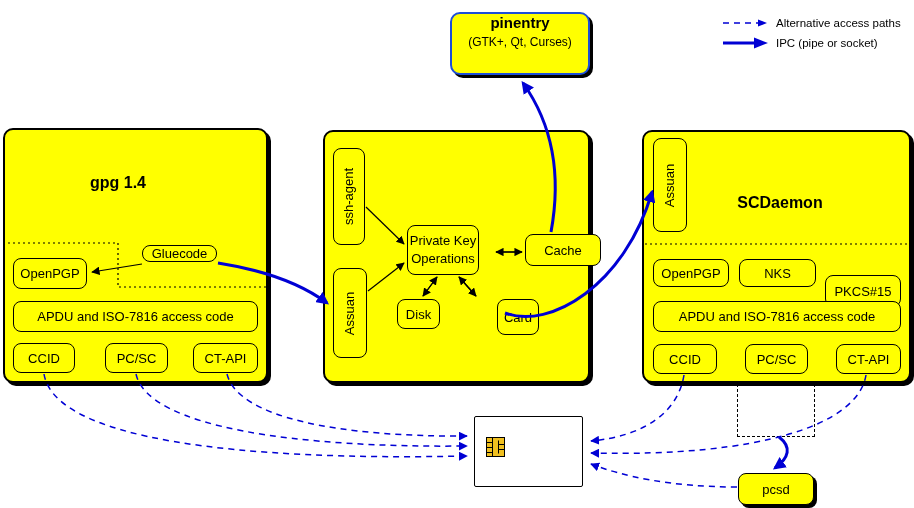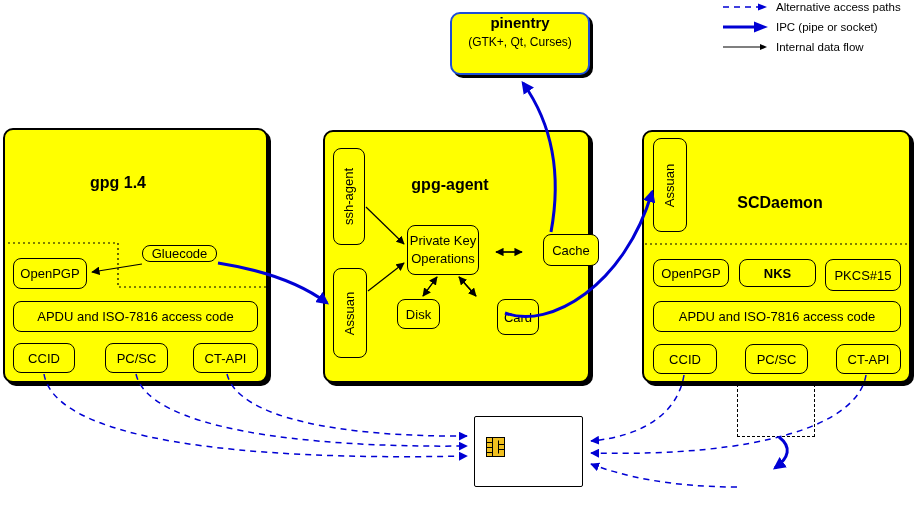--- a/index.html
+++ b/index.html
@@ -19,21 +19,21 @@
   .vbox span{transform:rotate(-90deg);white-space:nowrap;font-size:13px;}
   .title{position:absolute;font-weight:bold;font-size:16px;text-align:center;}
   .pinentry{position:absolute;background:var(--yellow);border:2px solid #1d4ed8;border-radius:10px;
             box-shadow:3px 3px 0 0 #000;box-sizing:border-box;display:flex;flex-direction:column;
             align-items:center;gap:4px;}
   .pinentry .t{font-weight:bold;font-size:15px;}
   .pinentry .s{font-size:12px;}
   .pko{flex-direction:column;gap:3px;line-height:1.1;}
   .card{position:absolute;background:#fff;border:1.5px solid #000;border-radius:2px;box-sizing:border-box;}
   .dashedrect{position:absolute;border:1.5px dashed #000;box-sizing:border-box;background:transparent;}
-  #legend{position:absolute;left:722px;top:0px;width:192px;display:flex;flex-direction:column;gap:7px;font-size:11.5px;}
+  #legend{position:absolute;left:722px;top:16px;width:192px;display:flex;flex-direction:column;gap:7px;font-size:11.5px;}
   .legrow{display:flex;align-items:center;gap:8px;height:13px;}
   .legrow svg{flex:0 0 auto;}
   #overlay{position:absolute;left:0;top:0;pointer-events:none;z-index:20;}
   .flow{stroke:#000;stroke-width:1.2;fill:none;}
   .ipc{stroke:var(--blue);stroke-width:3;fill:none;}
   .alt{stroke:var(--blue);stroke-width:1.5;stroke-dasharray:6 5;fill:none;}
   .dot{stroke:#000;stroke-width:1.2;stroke-dasharray:2 3;fill:none;}
   .bluefill{fill:var(--blue);}
 </style>
 </head>
@@ -49,73 +49,66 @@
       </svg>
       <span>Alternative access paths</span>
     </div>
     <div class="legrow">
       <svg width="46" height="12">
         <line x1="1" y1="6" x2="34" y2="6" class="ipc"></line>
         <polygon points="32,0.5 46,6 32,11.5" class="bluefill"></polygon>
       </svg>
       <span>IPC (pipe or socket)</span>
     </div>
-    <div class="legrow">
-      <svg width="46" height="10">
-        <line x1="1" y1="5" x2="40" y2="5" class="flow"></line>
-        <polygon points="38,2 45,5 38,8" fill="#000"></polygon>
-      </svg>
-      <span>Internal data flow</span>
-    </div>
   </div>
 
   <div class="pinentry" style="left:450px;top:12px;width:140px;height:63px;">
     <span class="t">pinentry</span>
     <span class="s">(GTK+, Qt, Curses)</span>
   </div>
 
   <div class="bigbox" style="left:3px;top:128px;width:265px;height:255px;"></div>
   <div class="title" style="left:3px;top:174px;width:230px;">gpg 1.4</div>
   <div class="smallbox" style="left:13px;top:258px;width:74px;height:31px;">OpenPGP</div>
   <div class="smallbox" style="left:142px;top:245px;width:75px;height:17px;">Gluecode</div>
   <div class="smallbox" style="left:13px;top:301px;width:245px;height:31px;">APDU and ISO-7816 access code</div>
   <div class="smallbox" style="left:13px;top:343px;width:62px;height:30px;">CCID</div>
   <div class="smallbox" style="left:105px;top:343px;width:63px;height:30px;">PC/SC</div>
   <div class="smallbox" style="left:193px;top:343px;width:65px;height:30px;">CT-API</div>
 
   <div class="bigbox" style="left:323px;top:130px;width:267px;height:253px;"></div>
-  <div class="title" style="left:370px;top:176px;width:160px;">gpg-agent</div>
   <div class="smallbox vbox" style="left:333px;top:148px;width:32px;height:97px;">
     <span>ssh-agent</span>
   </div>
   <div class="smallbox vbox" style="left:333px;top:268px;width:34px;height:90px;">
     <span>Assuan</span>
   </div>
   <div class="smallbox pko" style="left:407px;top:225px;width:72px;height:50px;">
     <span>Private Key</span>
     <span>Operations</span>
   </div>
-  <div class="smallbox" style="left:543px;top:234px;width:56px;height:32px;">Cache</div>
+  <div class="smallbox" style="left:525px;top:234px;width:76px;height:32px;">Cache</div>
   <div class="smallbox" style="left:397px;top:299px;width:43px;height:30px;">Disk</div>
   <div class="smallbox" style="left:462px;top:299px;width:42px;height:36px;margin-left:35px;">Card</div>
 
   <div class="bigbox" style="left:642px;top:130px;width:269px;height:253px;"></div>
   <div class="title" style="left:700px;top:177px;width:160px;margin-top:17px;">SCDaemon</div>
   <div class="smallbox vbox" style="left:653px;top:138px;width:34px;height:94px;">
     <span>Assuan</span>
   </div>
   <div class="smallbox" style="left:653px;top:259px;width:76px;height:28px;">OpenPGP</div>
-  <div class="smallbox" style="left:739px;top:259px;width:77px;height:28px;font-weight:bold;">NKS</div>
-  <div class="smallbox" style="left:825px;top:259px;width:76px;height:32px;">PKCS#15</div>
+  <div class="smallbox" style="left:739px;top:259px;width:77px;height:28px;">NKS</div>
+  <div class="smallbox" style="left:825px;top:275px;width:76px;height:32px;">PKCS#15</div>
   <div class="smallbox" style="left:653px;top:301px;width:248px;height:31px;">APDU and ISO-7816 access code</div>
   <div class="smallbox" style="left:653px;top:344px;width:64px;height:30px;">CCID</div>
   <div class="smallbox" style="left:745px;top:344px;width:63px;height:30px;">PC/SC</div>
   <div class="smallbox" style="left:836px;top:344px;width:65px;height:30px;">CT-API</div>
 
   <div class="dashedrect" style="left:737px;top:384px;width:78px;height:53px;"></div>
+  <div class="smallbox shadowed" style="left:738px;top:473px;width:76px;height:32px;">pcsd</div>
 
   <div class="card" style="left:474px;top:416px;width:109px;height:71px;">
     <svg width="19" height="20" style="position:absolute;left:11px;top:20px;">
       <rect x="0.5" y="0.5" width="18" height="19" fill="var(--chip)" stroke="#000"></rect>
       <line x1="6.5" y1="0.5" x2="6.5" y2="19.5" stroke="#000"></line>
       <line x1="12.5" y1="3.5" x2="12.5" y2="16.5" stroke="#000"></line>
       <line x1="0.5" y1="5.5" x2="6.5" y2="5.5" stroke="#000"></line>
       <line x1="0.5" y1="10.5" x2="6.5" y2="10.5" stroke="#000"></line>
       <line x1="0.5" y1="15.5" x2="6.5" y2="15.5" stroke="#000"></line>
       <line x1="12.5" y1="7.5" x2="18.5" y2="7.5" stroke="#000"></line>

